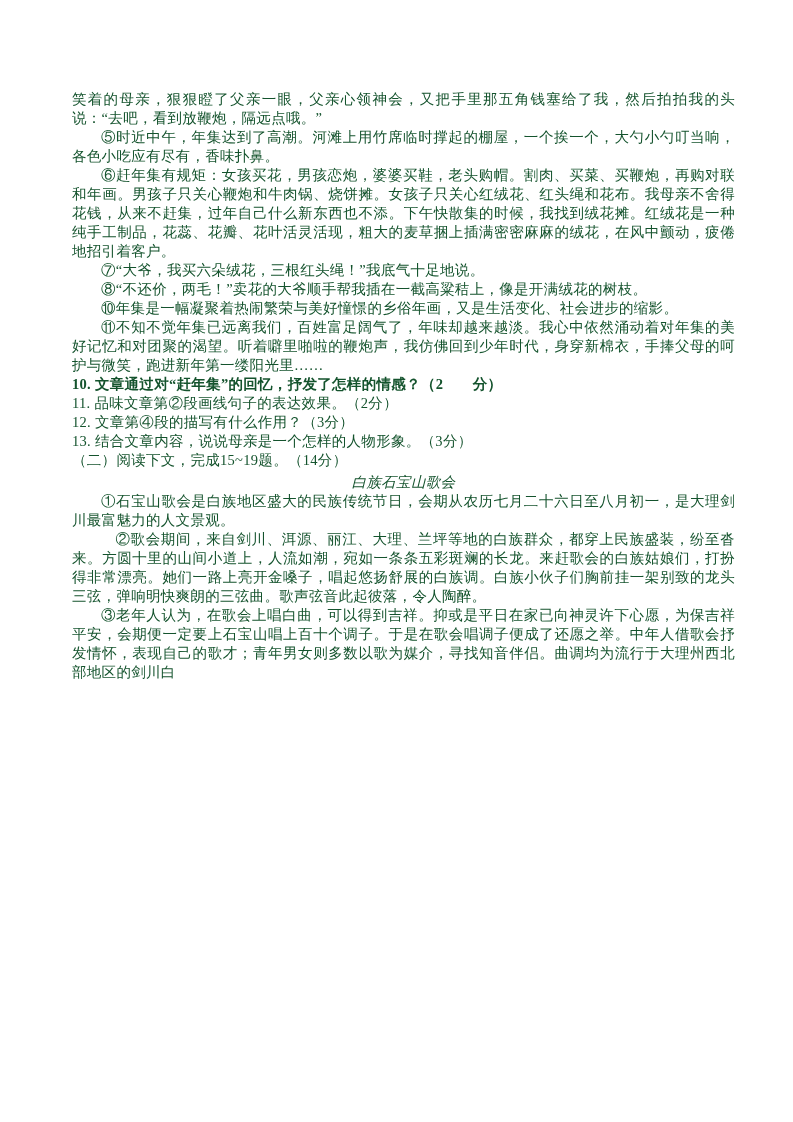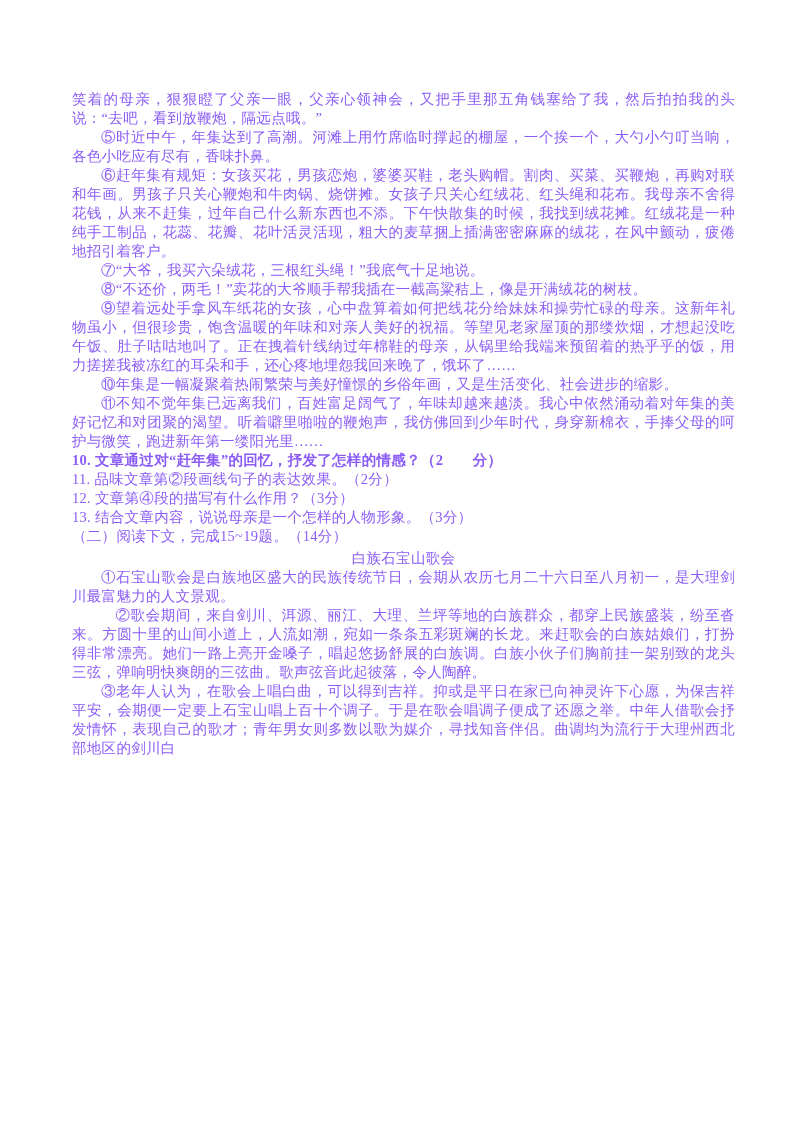--- a/index.html
+++ b/index.html
@@ -12,54 +12,54 @@
     width: 793px;
     height: 1122px;
     background: #ffffff;
     box-sizing: border-box;
     padding: 90px 58px 0 72px;
     overflow: hidden;
     font-family: "Liberation Serif", "DejaVu Serif", serif;
     font-size: 14.5px;
     line-height: 19px;
     letter-spacing: 0.3px;
-    color: #8b5cf6;
+    color: #14532d;
     text-align: justify;
   }
   .page p { margin: 0; }
   .para { text-indent: 2em; }
   .indent3 { text-indent: 3em; }
   .cont { text-indent: 0; }
   .q { text-indent: 0; }
   .q10 { margin-top: 7px; margin-bottom: 39px; font-weight: bold; }
   .q11 { margin-bottom: 19px; }
   .q12 { margin-bottom: 17px; }
   .q13 { margin-bottom: 33px; }
   .q14 { margin-bottom: 0; }
   .section-header { margin-top: 49px; text-indent: 0; }
   .passage-title {
     text-align: center;
     font-weight: normal;
     font-size: 14.5px;
     line-height: 19px;
     margin: 3px 0 0 0;
+    font-style: italic;
   }
 </style>
 </head>
 <body>
 
 <div class="page">
 
   <section>
     <p class="cont">笑着的母亲，狠狠瞪了父亲一眼，父亲心领神会，又把手里那五角钱塞给了我，然后拍拍我的头说：“去吧，看到放鞭炮，隔远点哦。”</p>
     <p class="para">⑤时近中午，年集达到了高潮。河滩上用竹席临时撑起的棚屋，一个挨一个，大勺小勺叮当响，各色小吃应有尽有，香味扑鼻。</p>
     <p class="para">⑥赶年集有规矩：女孩买花，男孩恋炮，婆婆买鞋，老头购帽。割肉、买菜、买鞭炮，再购对联和年画。男孩子只关心鞭炮和牛肉锅、烧饼摊。女孩子只关心红绒花、红头绳和花布。我母亲不舍得花钱，从来不赶集，过年自己什么新东西也不添。下午快散集的时候，我找到绒花摊。红绒花是一种纯手工制品，花蕊、花瓣、花叶活灵活现，粗大的麦草捆上插满密密麻麻的绒花，在风中颤动，疲倦地招引着客户。</p>
     <p class="para">⑦“大爷，我买六朵绒花，三根红头绳！”我底气十足地说。</p>
     <p class="para">⑧“不还价，两毛！”卖花的大爷顺手帮我插在一截高粱秸上，像是开满绒花的树枝。</p>
-    <p class="para">⑨望着远处手拿风车纸花的女孩，心中盘算着如何把线花分给妹妹和操劳忙碌的母亲。这新年礼物虽小，但很珍贵，饱含温暖的年味和对亲人美好的祝福。等望见老家屋顶的那缕炊烟，才想起没吃午饭、肚子咕咕地叫了。正在拽着针线纳过年棉鞋的母亲，从锅里给我端来预留着的热乎乎的饭，用力搓搓我被冻红的耳朵和手，还心疼地埋怨我回来晚了，饿坏了……</p>
     <p class="para">⑩年集是一幅凝聚着热闹繁荣与美好憧憬的乡俗年画，又是生活变化、社会进步的缩影。</p>
     <p class="para">⑪不知不觉年集已远离我们，百姓富足阔气了，年味却越来越淡。我心中依然涌动着对年集的美好记忆和对团聚的渴望。听着噼里啪啦的鞭炮声，我仿佛回到少年时代，身穿新棉衣，手捧父母的呵护与微笑，跑进新年第一缕阳光里……</p>
   </section>
 
   <section>
     <p class="q q10">10. 文章通过对“赶年集”的回忆，抒发了怎样的情感？（2　　分）</p>
     <p class="q q11">11. 品味文章第②段画线句子的表达效果。（2分）</p>
     <p class="q q12">12. 文章第④段的描写有什么作用？（3分）</p>
     <p class="q q13">13. 结合文章内容，说说母亲是一个怎样的人物形象。（3分）</p>
   </section>

